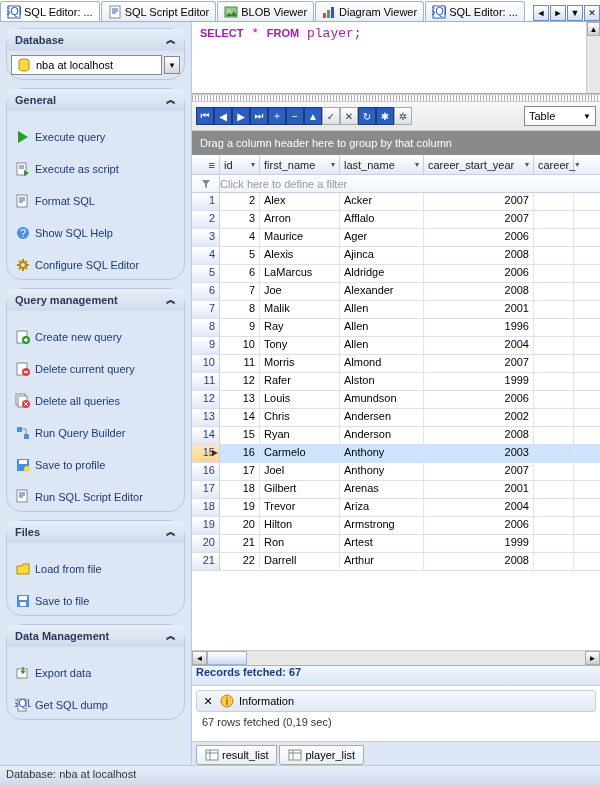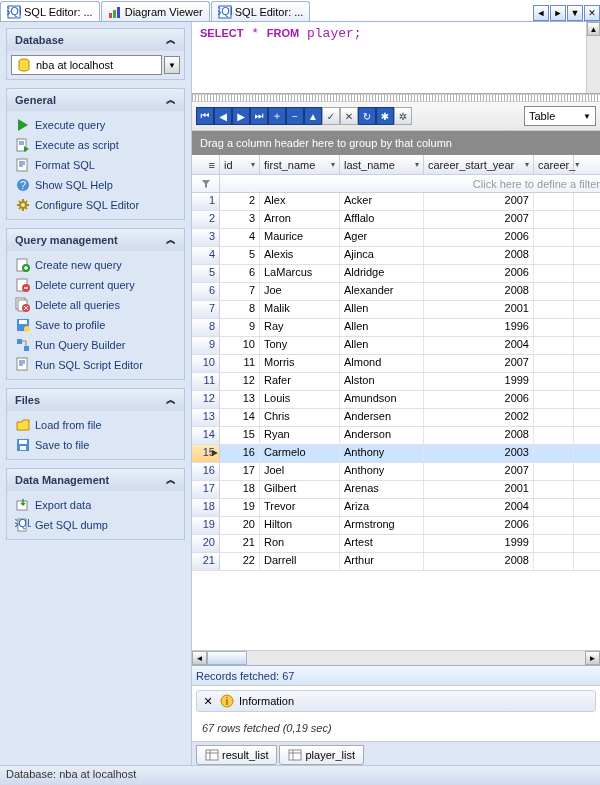--- a/index.html
+++ b/index.html
@@ -5,25 +5,25 @@
 * { margin: 0; padding: 0; box-sizing: border-box; font-family: Tahoma, Arial, sans-serif; font-size: 11px; }
 body { background: #dde6f4; width: 600px; height: 785px; overflow: hidden; display: flex; flex-direction: column; }
 .tabs-bar { display: flex; background: #fff; border-bottom: 1px solid #9cb3d6; height: 22px; align-items: flex-end; }
 .tab { display: flex; align-items: center; padding: 2px 6px; border: 1px solid #9cb3d6; border-bottom: none; border-radius: 3px 3px 0 0; margin-right: 1px; background: linear-gradient(#fff,#e8eef8); height: 20px; cursor: pointer; white-space: nowrap; overflow: hidden; }
 .tab.active { background: #fff; }
 .tab-icon { width: 14px; height: 14px; margin-right: 3px; display: inline-flex; }
 .tab-navbtns { margin-left: auto; display: flex; }
 .navbtn { width: 16px; height: 16px; border: 1px solid #6a8cc8; background: linear-gradient(#fff,#cfe0f5); display: flex; align-items: center; justify-content: center; margin-left: 1px; cursor: pointer; font-size: 9px; }
 .content { flex: 1; display: flex; overflow: hidden; }
 .sidebar { width: 192px; background: #dde6f4; padding: 6px; overflow-y: auto; border-right: 1px solid #b8c8e0; }
-.panel { border: 1px solid #b8c8e0; border-radius: 0; margin-bottom: 8px; background: #dde6f4; }
+.panel { border: 1px solid #b8c8e0; border-radius: 16px; margin-bottom: 8px; background: #dde6f4; }
 .panel-hdr { display: flex; align-items: center; padding: 4px 8px; font-weight: bold; color: #2a3a5a; background: linear-gradient(#e8eff8,#cfdaec); border-radius: 4px 4px 0 0; }
 .panel-hdr .chev { margin-left: auto; font-size: 10px; }
 .panel-body { padding: 4px 4px; }
-.menu-item { display: flex; align-items: center; padding: 2px 4px; color: #1a3a7a; cursor: pointer; height: 20px; }
+.menu-item { display: flex; align-items: center; padding: 2px 4px; color: #1a3a7a; cursor: pointer; height: 20px; margin-top: 12px; }
 .mi-icon { width: 16px; height: 16px; margin-right: 4px; display: inline-flex; }
 .db-select { display: flex; align-items: center; padding: 4px; }
 .db-select .inner { display: flex; align-items: center; border: 1px solid #888; background: #fff; padding: 1px 4px; flex: 1; height: 20px; }
 .db-dd { width: 16px; height: 18px; border: 1px solid #888; margin-left: 2px; background: linear-gradient(#fff,#d8d8d8); display: flex; align-items: center; justify-content: center; font-size: 8px; }
 .main { flex: 1; display: flex; flex-direction: column; background: #fff; overflow: hidden; }
 .sql-area { height: 72px; border-bottom: 1px solid #aaa; position: relative; padding: 4px 14px 4px 8px; }
 .sql-text { font-family: 'Courier New', monospace; font-size: 13px; color: #a21caf; }
 .sql-text b { font-weight: bold; }
 .vscroll { position: absolute; right: 0; top: 0; bottom: 0; width: 14px; background: #e8e8e8; border-left: 1px solid #ccc; }
 .vscroll .arr { height: 14px; background: linear-gradient(#fff,#ccc); border: 1px solid #aaa; display:flex;align-items:center;justify-content:center;font-size:8px; }
@@ -33,38 +33,38 @@
 .tbtn.light { background: linear-gradient(#fff,#d8e0e8); color:#444; border-color:#aaa; }
 .view-dd { margin-left: auto; border: 1px solid #888; background: #fff; padding: 1px 4px; display: flex; align-items: center; width: 72px; height: 20px; }
 .group-hdr { background: #8a8a8a; color: #fff; padding: 6px 8px; font-size: 11px; }
 .grid-wrap { flex: 1; position: relative; overflow: hidden; display:flex; flex-direction:column; }
 .col-hdrs { display: flex; background: linear-gradient(#fff,#e8eef8); border-bottom: 1px solid #c8d0e0; height: 20px; }
 .ch { border-right: 1px solid #c8d0e0; padding: 2px 4px; display: flex; align-items: center; color: #222; background: linear-gradient(#fff,#e2e9f4); position:relative; }
 .ch.num { width: 28px; justify-content:flex-end; }
 .ch .dd { margin-left:auto; font-size:8px; color:#555; }
 .filter-row { display: flex; height: 18px; border-bottom: 1px solid #c8d0e0; background: linear-gradient(#fff,#eef3fa); align-items: center; }
 .filter-row .corner { width:28px; border-right:1px solid #c8d0e0; height:100%; display:flex;align-items:center;justify-content:center; }
-.filter-row .hint { flex:1; text-align:right; color:#999; }
+.filter-row .hint { flex:1; text-align:left; color:#999; }
 .rows { flex:1; overflow-y: hidden; position: relative; }
 .row { display: flex; height: 18px; border-bottom: 1px solid #dde; background: #fff; }
 .row.sel { background: #cde4ff; }
 .row .rownum { width: 28px; text-align: right; padding: 1px 4px; background: linear-gradient(#fff,#e2e9f4); border-right: 1px solid #c8d0e0; color: #2a3a7a; position:relative; }
 .row.sel .rownum { background: linear-gradient(#ffe9b8,#ffd48a); }
 .row.sel .rownum:after { content: '▶'; font-size:8px; color:#333; position:absolute; right:1px; top:3px; }
 .cell { border-right: 1px solid #e0e6f0; padding: 1px 4px; overflow: hidden; white-space: nowrap; }
 .cell.r { text-align: right; }
 .hscroll { height: 15px; background: #e8e8e8; border-top: 1px solid #ccc; display:flex; }
 .hscroll .arr { width:15px; background:linear-gradient(#fff,#ccc); border:1px solid #aaa; display:flex;align-items:center;justify-content:center;font-size:8px; }
 .hscroll .track { flex:1; position:relative; }
 .hscroll .thumb { position:absolute; left:0; top:0; bottom:0; width:40px; background:linear-gradient(#fff,#c8d8f0); border:1px solid #9cb3d6; }
-.status-row { height: 20px; background: linear-gradient(#f0f6ff,#d8e6f8); border-top:1px solid #9cb3d6; display:flex; align-items:center; padding: 0 4px; color: #1a3a7a; }
+.status-row { height: 20px; background: linear-gradient(#f0f6ff,#d8e6f8); border-top:1px solid #9cb3d6; display:flex; align-items:flex-start; padding: 0 4px; color: #1a3a7a; font-weight: bold; }
 .info-panel { border-top: 1px solid #ccc; padding: 4px; background:#fff; height: 56px; }
 .info-hdr { display:flex; align-items:center; background: linear-gradient(#f4f7fc,#e2e9f4); border:1px solid #c8d0e0; padding: 2px 4px; border-radius:3px; }
 .info-hdr .x { width:14px; height:14px; display:flex;align-items:center;justify-content:center; margin-right:4px; cursor:pointer; }
-.info-body { padding: 10px 6px; color:#333;font-style:italic; }
+.info-body { padding: 4px 6px; color:#333; }
 .bottom-tabs { display:flex; height: 24px; align-items: flex-end; padding: 0 4px; border-top:1px solid #ccc; background:#dde6f4; }
 .btab { display:flex;align-items:center; padding:2px 8px; border:1px solid #aaa; border-radius: 0 0 3px 3px; background: linear-gradient(#fff,#e8eef8); margin-right:2px; cursor:pointer; }
 .btab .i { width:14px; height:14px; margin-right:3px; display:inline-flex; }
 .status-bar { height: 20px; background: linear-gradient(#e8eef8,#d0daec); border-top:1px solid #b8c8e0; padding: 2px 6px; color:#333; }
 .svg-fill { width:100%; height:100%; }
 </style>
 </head>
 <body>
 
 <div class="tabs-bar">
@@ -73,20 +73,39 @@
         <svg class="svg-fill" viewBox="0 0 14 14">
           <rect x="1" y="1" width="12" height="12" fill="#fff" stroke="#2a5fbf"></rect>
           <text x="7" y="10" text-anchor="middle" font-size="7" fill="#2a5fbf">SQL</text>
         </svg>
       </span>
       <span>SQL Editor: ...</span>
     </div>
   <div class="tab">
       <span class="tab-icon">
         <svg class="svg-fill" viewBox="0 0 14 14">
+          <rect x="2" y="1" width="10" height="12" fill="#fff" stroke="#888"></rect>
+          <path d="M4 4h6M4 6h6M4 8h4" stroke="#2a5fbf"></path>
+        </svg>
+      </span>
+      <span>SQL Script Editor</span>
+    </div>
+  <div class="tab">
+      <span class="tab-icon">
+        <svg class="svg-fill" viewBox="0 0 14 14">
+          <rect x="1" y="2" width="12" height="10" fill="#8dcf8d" stroke="#4a8a4a"></rect>
+          <circle cx="5" cy="6" r="1.5" fill="#ffda44"></circle>
+          <path d="M2 11l3-3 2 2 3-4 3 5z" fill="#3a7a3a"></path>
+        </svg>
+      </span>
+      <span>BLOB Viewer</span>
+    </div>
+  <div class="tab">
+      <span class="tab-icon">
+        <svg class="svg-fill" viewBox="0 0 14 14">
           <rect x="1" y="8" width="3" height="5" fill="#d44"></rect>
           <rect x="5" y="5" width="3" height="8" fill="#4a4"></rect>
           <rect x="9" y="2" width="3" height="11" fill="#44d"></rect>
         </svg>
       </span>
       <span>Diagram Viewer</span>
     </div>
   <div class="tab">
       <span class="tab-icon">
         <svg class="svg-fill" viewBox="0 0 14 14">
@@ -213,36 +232,36 @@
                 <rect x="3" y="3" width="9" height="11" fill="#fff" stroke="#888"></rect>
                 <circle cx="11" cy="11" r="4" fill="#d44"></circle>
                 <path d="M9 9l4 4M13 9l-4 4" stroke="#fff"></path>
               </svg>
             </span>
             <span>Delete all queries</span>
           </div>
           <div class="menu-item">
             <span class="mi-icon">
               <svg class="svg-fill" viewBox="0 0 16 16">
+                <rect x="2" y="2" width="5" height="5" fill="#4a8fdf"></rect>
+                <rect x="9" y="9" width="5" height="5" fill="#4a8fdf"></rect>
+                <path d="M7 4h4v7" stroke="#888" fill="none"></path>
+              </svg>
+            </span>
+            <span>Run Query Builder</span>
+          </div>
+          <div class="menu-item">
+            <span class="mi-icon">
+              <svg class="svg-fill" viewBox="0 0 16 16">
                 <rect x="2" y="2" width="12" height="12" fill="#4a8fdf"></rect>
                 <rect x="4" y="3" width="8" height="4" fill="#fff"></rect>
                 <circle cx="12" cy="12" r="3" fill="#ffda44"></circle>
               </svg>
             </span>
             <span>Save to profile</span>
-          </div>
-          <div class="menu-item">
-            <span class="mi-icon">
-              <svg class="svg-fill" viewBox="0 0 16 16">
-                <rect x="2" y="2" width="5" height="5" fill="#4a8fdf"></rect>
-                <rect x="9" y="9" width="5" height="5" fill="#4a8fdf"></rect>
-                <path d="M7 4h4v7" stroke="#888" fill="none"></path>
-              </svg>
-            </span>
-            <span>Run Query Builder</span>
           </div>
           <div class="menu-item">
             <span class="mi-icon">
               <svg class="svg-fill" viewBox="0 0 16 16">
                 <rect x="2" y="1" width="10" height="12" fill="#fff" stroke="#888"></rect>
                 <path d="M4 4h6M4 6h6M4 8h4" stroke="#2a5fbf"></path>
               </svg>
             </span>
             <span>Run SQL Script Editor</span>
           </div>

